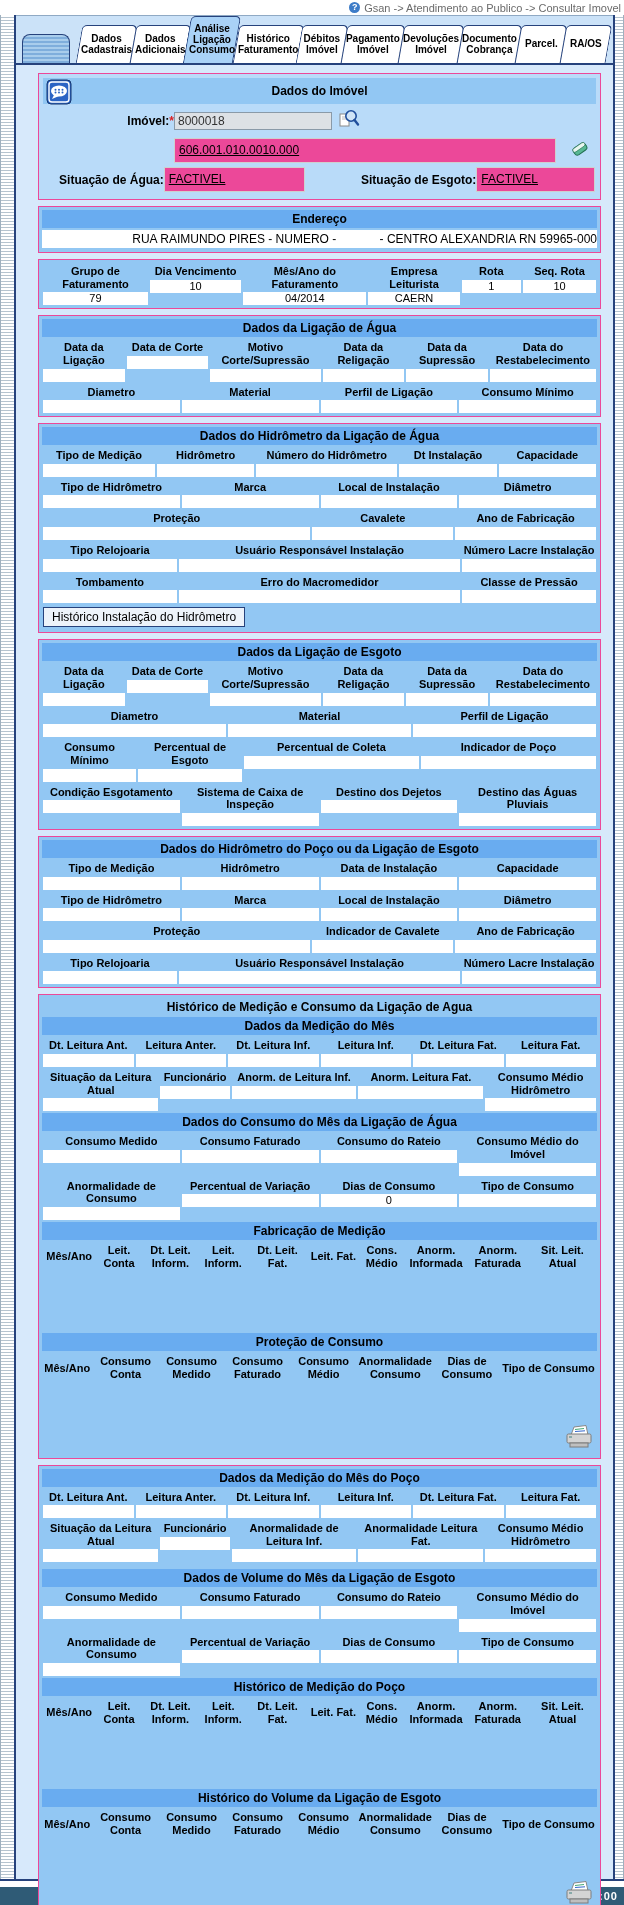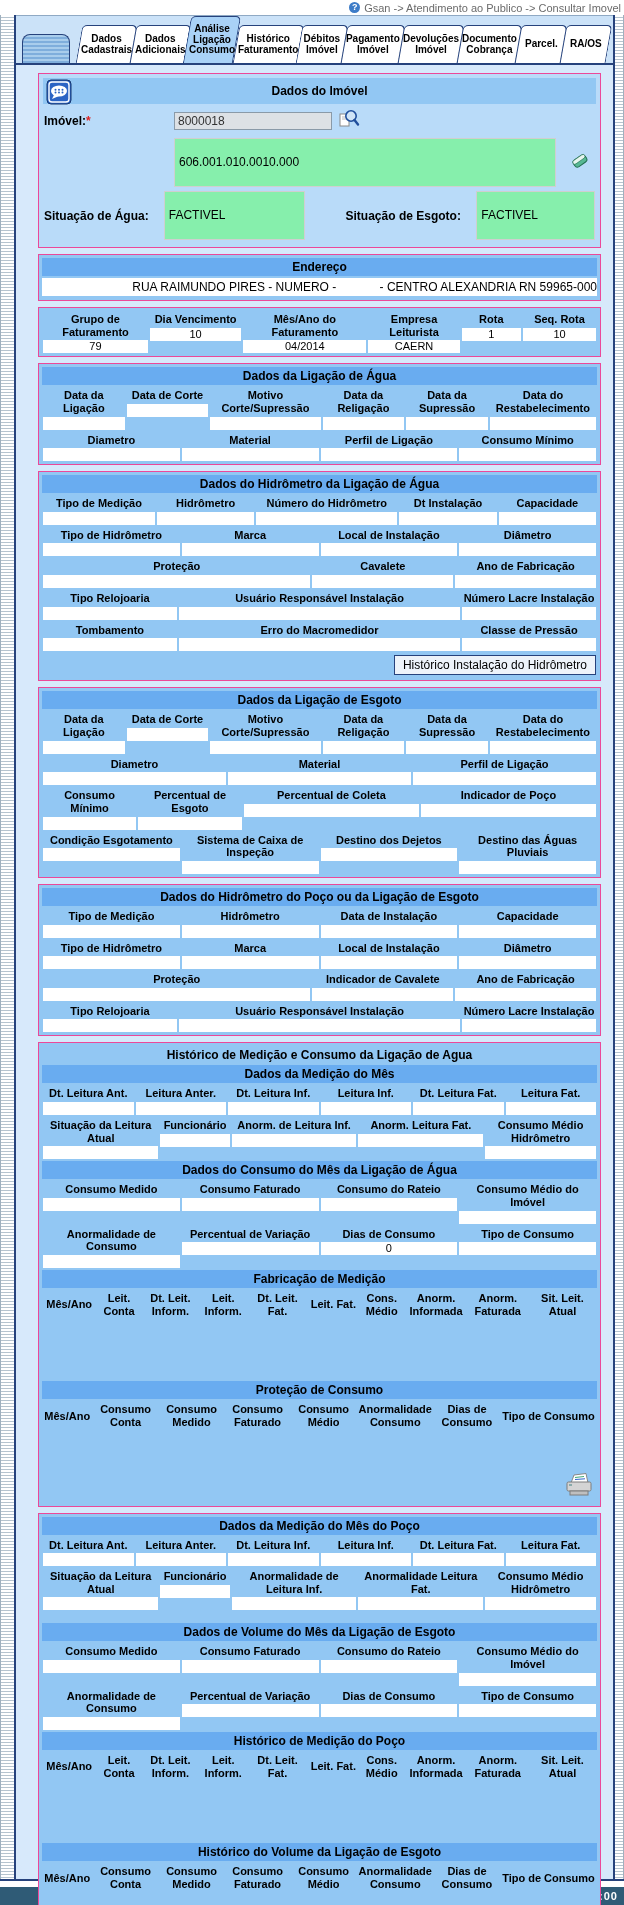--- a/index.html
+++ b/index.html
@@ -40,29 +40,29 @@
   .w-mid2 > :nth-child(2){flex:2.1}
   .w-esg3 > :nth-child(1){flex:0.85}.w-esg3 > :nth-child(2){flex:0.95}.w-esg3 > :nth-child(3){flex:1.6}.w-esg3 > :nth-child(4){flex:1.6}
   .w-sit > :nth-child(1){flex:1.25}.w-sit > :nth-child(2){flex:0.75}.w-sit > :nth-child(3){flex:1.35}.w-sit > :nth-child(4){flex:1.35}.w-sit > :nth-child(5){flex:1.2}
   .w-h10 > :nth-child(1){flex:0.85}.w-h10 > :nth-child(2){flex:0.7}.w-h10 > :nth-child(3){flex:0.9}.w-h10 > :nth-child(4){flex:0.75}.w-h10 > :nth-child(5){flex:0.95}.w-h10 > :nth-child(6){flex:0.8}.w-h10 > :nth-child(7){flex:0.7}.w-h10 > :nth-child(9){flex:0.95}.w-h10 > :nth-child(10){flex:1.1}
   .w-h8 > :nth-child(1){flex:0.75}.w-h8 > :nth-child(6){flex:1.1}.w-h8 > :nth-child(8){flex:1.5}
   
   .sec.imovel{background:#B9DBF9;padding:3px;}
   .imovel-band{background:#92C7F3;position:relative;padding:6px 0;}
   .chat-ic{position:absolute;left:3px;top:1px;}
   .irow{display:flex;align-items:center;margin:4px 2px;}
-  .ilabel{width:130px;font-size:12px;font-weight:bold;color:#000;}
+  .ilabel{width:130px;font-size:12px;font-weight:bold;color:#000;text-align:right;}
   .req{color:#D22;}
   .iinput{width:150px;height:16px;background:#DDE1E5;border:1px solid #8A9AA8;font-family:"Liberation Sans",sans-serif;font-size:12px;color:#333;padding:0 3px;}
-  .ro-field{background:#86efac;border:1px solid #CFCFCF;height:15px;font-size:12px;line-height:15px;color:#000;padding:16px 4px;box-sizing:content-box;}
+  .ro-field{background:#ec4899;border:1px solid #CFCFCF;height:15px;font-size:12px;line-height:15px;color:#000;padding:4px 4px;box-sizing:content-box;text-decoration:underline;}
   .insc{width:372px;margin-left:130px;}
   .sit-val{width:142px;}
   .sit-val2{width:118px;}
   .addr-row{background:#fff;font-size:12px;color:#000;text-align:right;padding:2px 0;margin:2px 1px;white-space:pre;}
-  .btnrow{display:flex;justify-content:flex-end;padding:3px 2px;}
+  .btnrow{display:flex;justify-content:flex-start;padding:3px 2px;}
   .btn-hist{background:#EDF3FA;border:1px solid #26427C;font-family:"Liberation Sans",sans-serif;font-size:12px;padding:2px 8px;cursor:pointer;}
   .gapwhite{height:6px;background:#fff;}
   .footer{height:18px;background:var(--footer_bg,#2F5B76);color:#fff;font-size:11px;font-weight:bold;letter-spacing:1px;display:flex;align-items:center;justify-content:flex-end;padding-right:6px;}
 </style>
 </head>
 <body>
 
 <div class="page">
 
   <div class="breadcrumb">
@@ -653,21 +653,21 @@
               </div>
               <div class="fcol">
                 <div class="flabel">Anormalidade Leitura Fat.</div>
                 <div class="fcell"></div>
               </div>
               <div class="fcol">
                 <div class="flabel">Consumo Médio Hidrômetro</div>
                 <div class="fcell"></div>
               </div>
             </div>
-          <div class="band" style="margin-top:12px">Dados de Volume do Mês da Ligação de Esgoto</div>
+          <div class="band" style="margin-top:6px">Dados de Volume do Mês da Ligação de Esgoto</div>
           <div class="fieldrow">
               <div class="fcol">
                 <div class="flabel">Consumo Medido</div>
                 <div class="fcell"></div>
               </div>
               <div class="fcol">
                 <div class="flabel">Consumo Faturado</div>
                 <div class="fcell"></div>
               </div>
               <div class="fcol">

